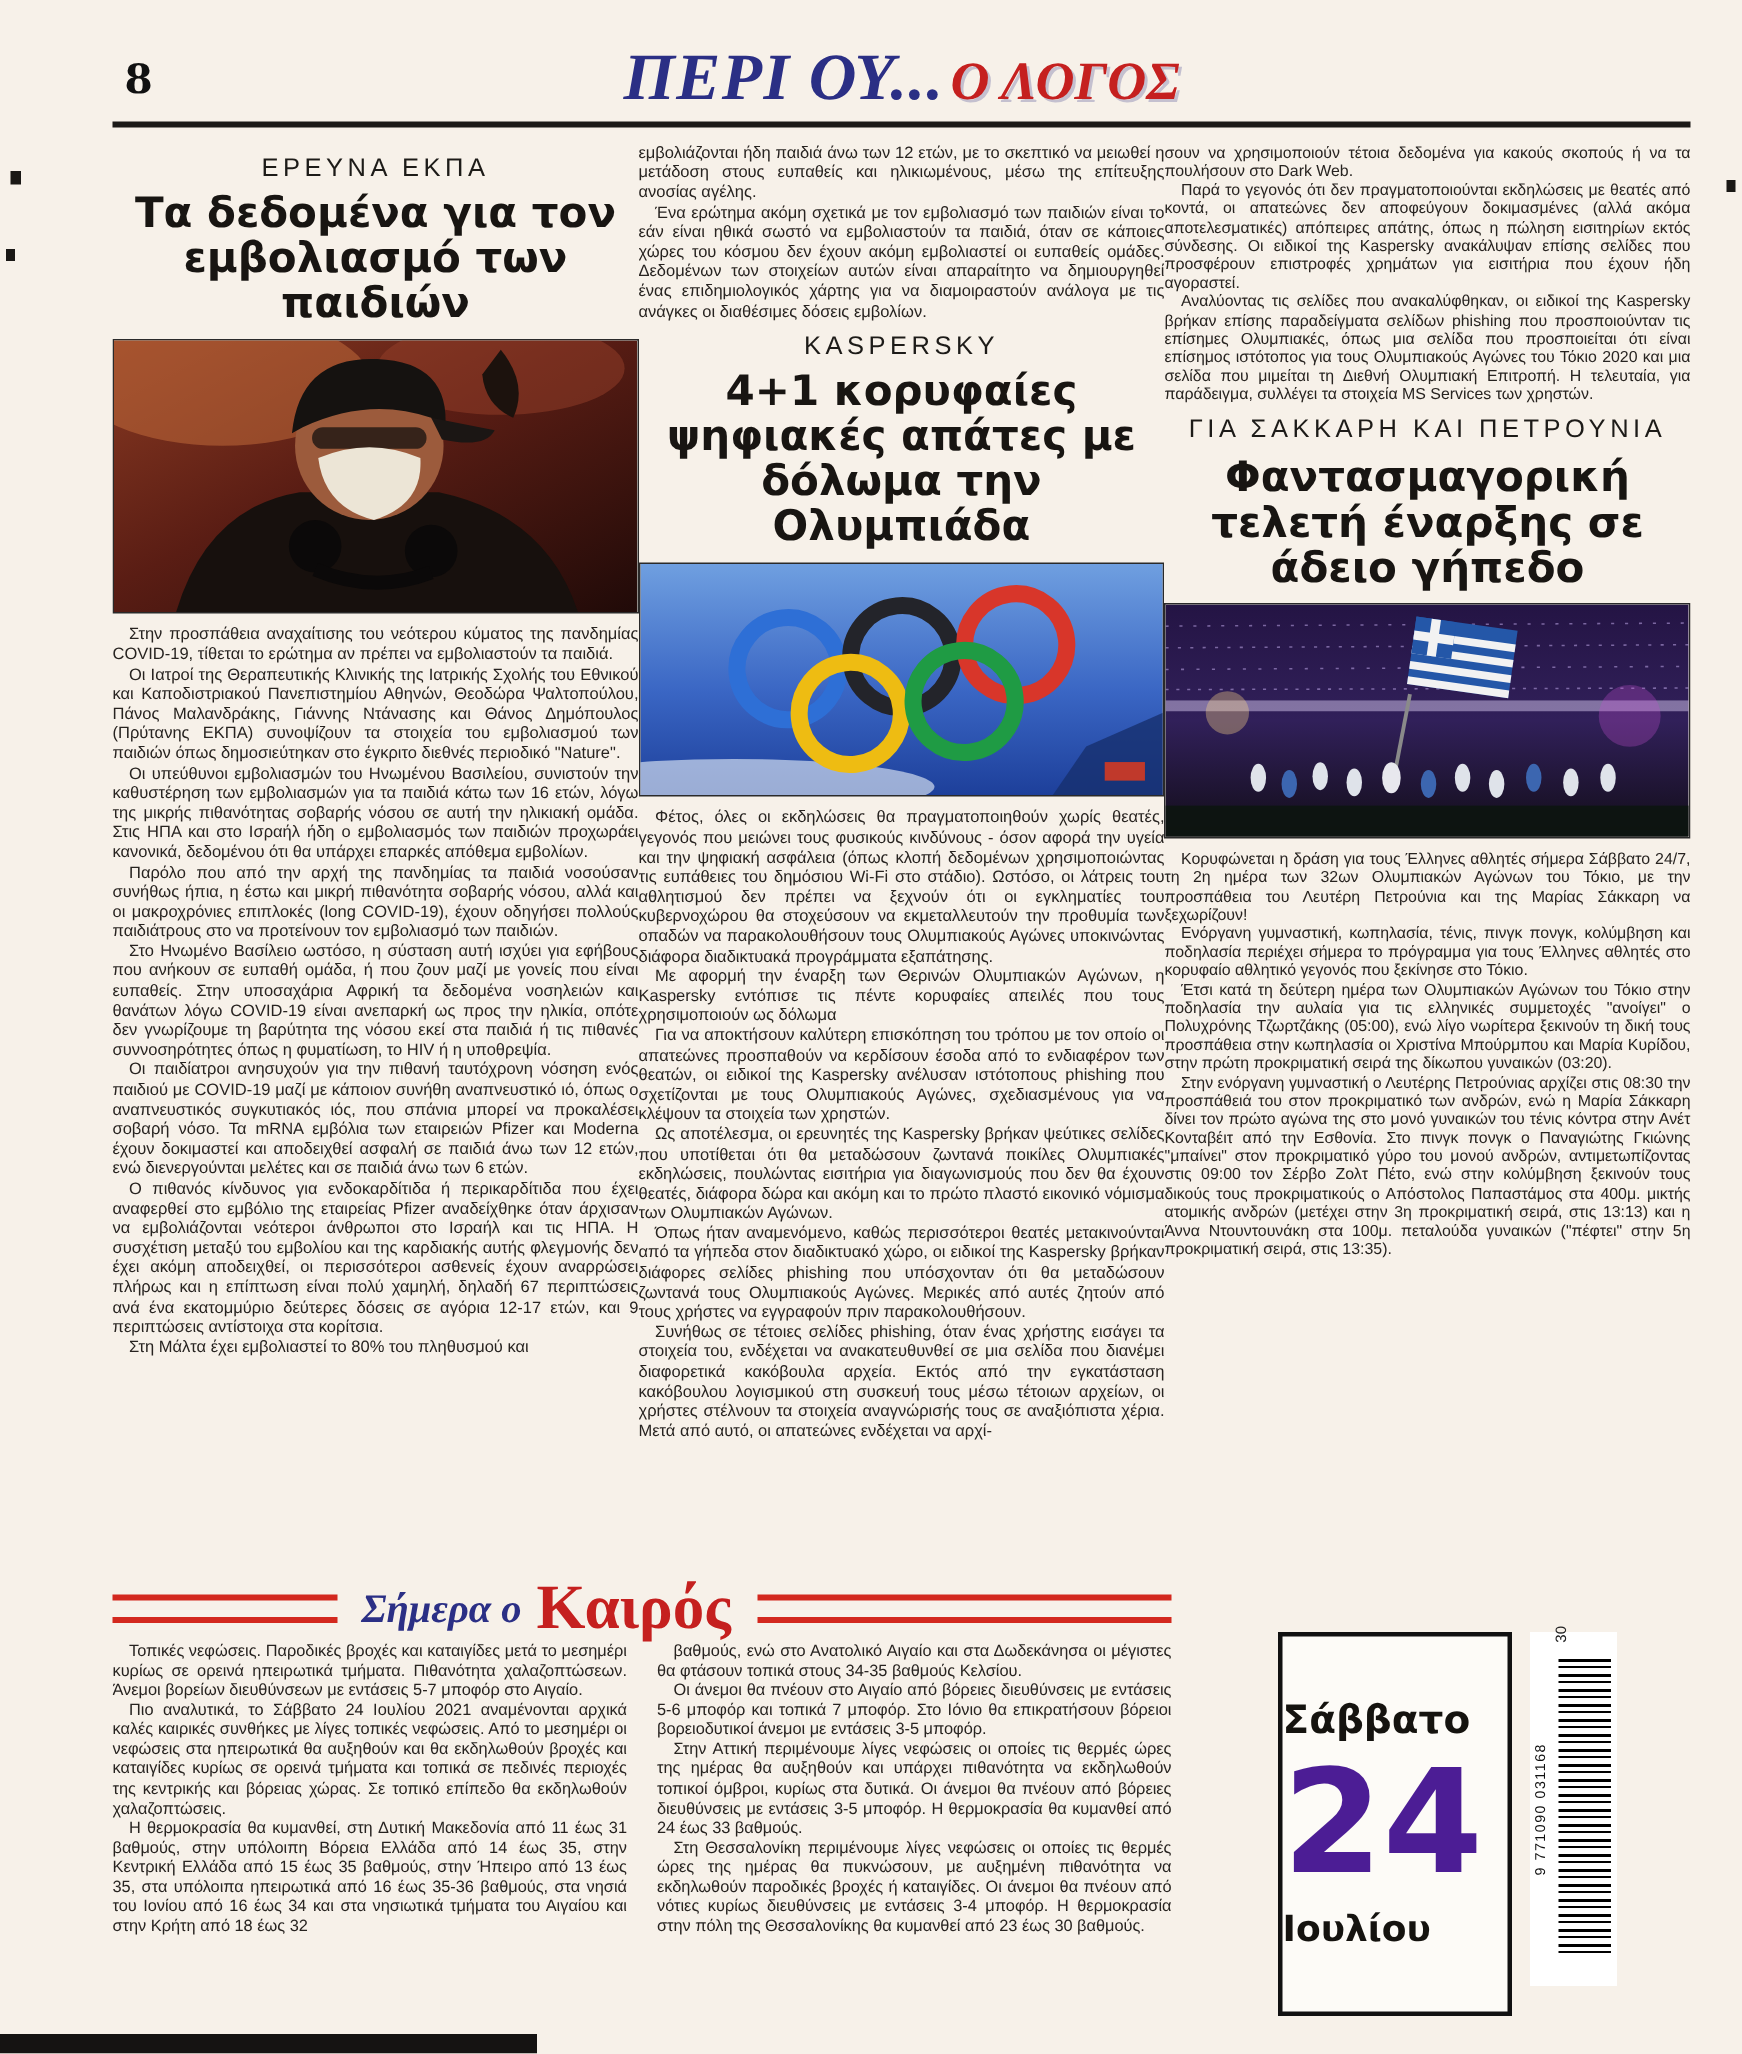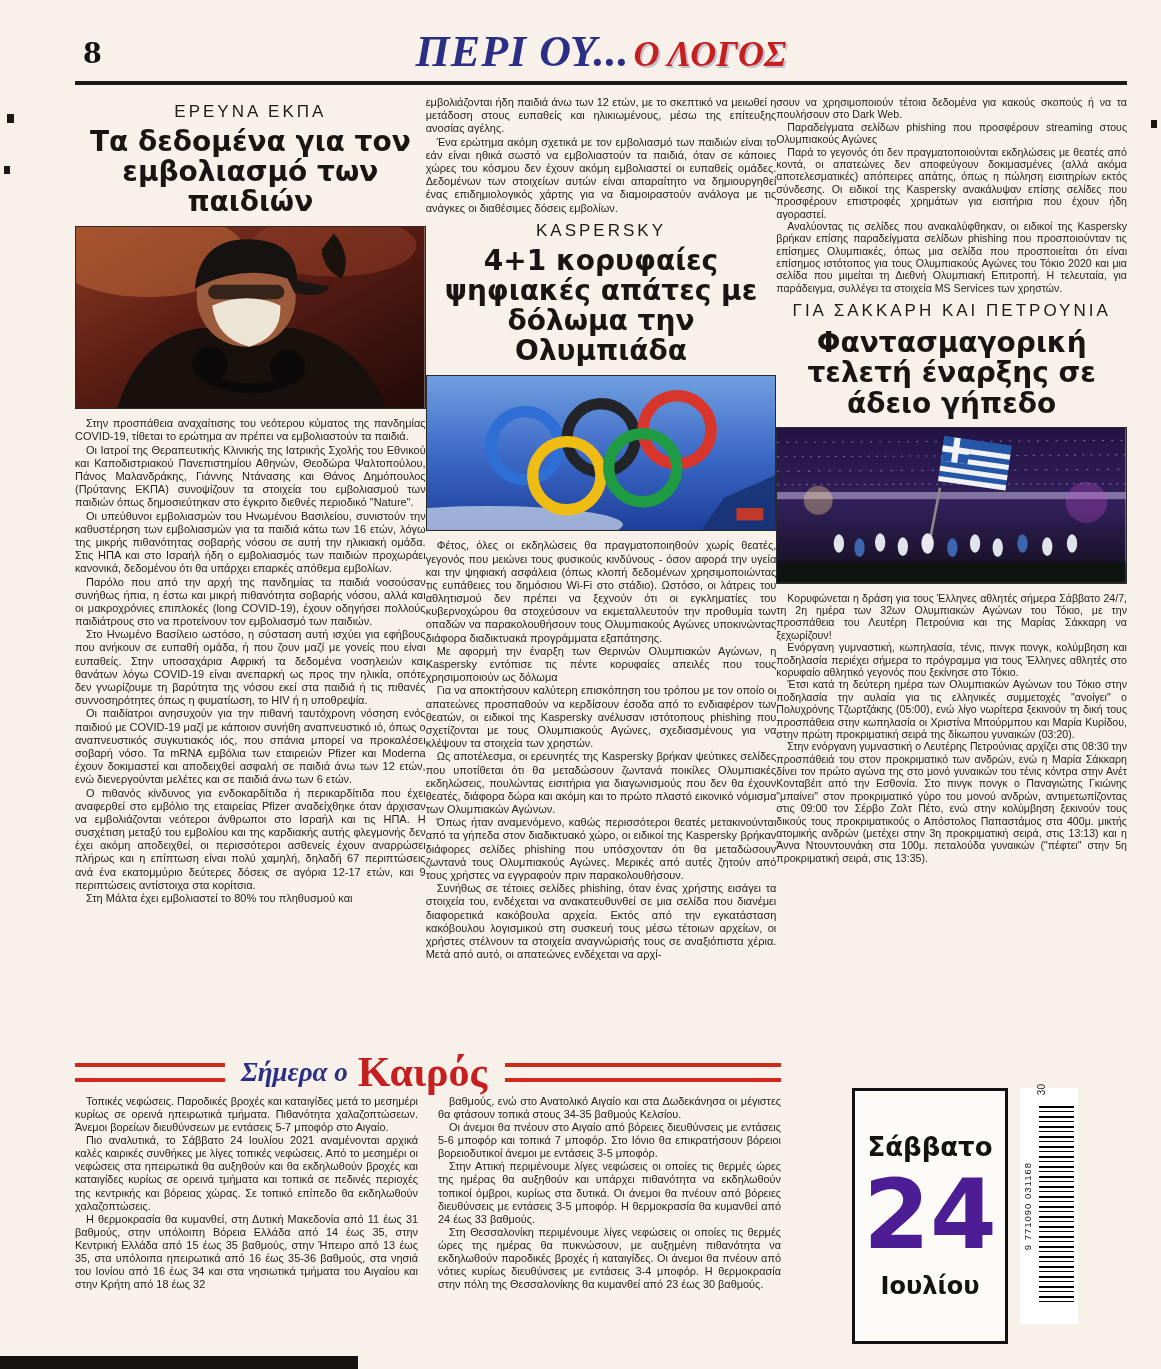--- a/index.html
+++ b/index.html
@@ -32,21 +32,21 @@
   .wline{flex:1;height:11px;border-top:4px solid #d3281e;border-bottom:4px solid #d3281e;}
   .wline.left{flex:0 0 150px;margin-right:16px;}
   .wline.right{margin-left:18px;}
   .w-prefix{font-family:"Liberation Serif",serif;font-style:italic;font-weight:bold;font-size:27px;color:#2b2f85;margin-right:10px;white-space:nowrap;}
   .w-title{font-family:"Liberation Serif",serif;font-weight:bold;font-size:42px;color:#c5201f;white-space:nowrap;}
   .weather-body{display:grid;grid-template-columns:1fr 1fr;column-gap:20px;height:296px;overflow:hidden;}
   .wcol p{margin:0;text-align:justify;text-indent:11px;font-size:10.9px;line-height:1.2;}
 
   
   .datezone{position:absolute;top:1088px;left:852px;width:240px;display:flex;}
-  .datebox{width:150px;height:250px;border:3px solid #111;background:#fdfbf7;display:flex;flex-direction:column;align-items:center;justify-content:center;}
+  .datebox{width:150px;height:250px;border:3px solid #111;background:#fdfbf7;display:flex;flex-direction:column;justify-content:center;}
   .d-day{font-family:"DejaVu Sans",sans-serif;font-weight:bold;font-size:26px;color:#15130f;}
   .d-num{font-family:"DejaVu Sans",sans-serif;font-weight:bold;font-size:96px;line-height:.95;color:#4c1d95;margin:8px 0 10px;}
   .d-month{font-family:"DejaVu Sans",sans-serif;font-weight:bold;font-size:24px;color:#15130f;}
   .barcode-wrap{margin-left:12px;width:58px;height:236px;background:#fff;position:relative;display:flex;align-items:stretch;padding:4px 2px;box-sizing:border-box;}
   .issue{position:absolute;top:-4px;left:16px;writing-mode:vertical-rl;transform:rotate(180deg);font-size:10px;color:#222;}
   .bnum{writing-mode:vertical-rl;transform:rotate(180deg);font-size:9.5px;letter-spacing:1px;color:#111;align-self:center;margin-right:2px;}
   .barcode{flex:1;background:repeating-linear-gradient(to bottom,#000 0 2px,#fff 2px 5px,#000 5px 6px,#fff 6px 10px);margin:14px 2px 14px 4px;}
 
   
   .bottom-bar{position:absolute;left:0;bottom:0;width:358px;height:13px;background:#151312;}
@@ -145,21 +145,20 @@
           <p>Για να αποκτήσουν καλύτερη επισκόπηση του τρόπου με τον οποίο οι απατεώνες προσπαθούν να κερδίσουν έσοδα από το ενδιαφέρον των θεατών, οι ειδικοί της Kaspersky ανέλυσαν ιστότοπους phishing που σχετίζονται με τους Ολυμπιακούς Αγώνες, σχεδιασμένους για να κλέψουν τα στοιχεία των χρηστών.</p>
           <p>Ως αποτέλεσμα, οι ερευνητές της Kaspersky βρήκαν ψεύτικες σελίδες που υποτίθεται ότι θα μεταδώσουν ζωντανά ποικίλες Ολυμπιακές εκδηλώσεις, πουλώντας εισιτήρια για διαγωνισμούς που δεν θα έχουν θεατές, διάφορα δώρα και ακόμη και το πρώτο πλαστό εικονικό νόμισμα των Ολυμπιακών Αγώνων.</p>
           <p>Όπως ήταν αναμενόμενο, καθώς περισσότεροι θεατές μετακινούνται από τα γήπεδα στον διαδικτυακό χώρο, οι ειδικοί της Kaspersky βρήκαν διάφορες σελίδες phishing που υπόσχονταν ότι θα μεταδώσουν ζωντανά τους Ολυμπιακούς Αγώνες. Μερικές από αυτές ζητούν από τους χρήστες να εγγραφούν πριν παρακολουθήσουν.</p>
           <p>Συνήθως σε τέτοιες σελίδες phishing, όταν ένας χρήστης εισάγει τα στοιχεία του, ενδέχεται να ανακατευθυνθεί σε μια σελίδα που διανέμει διαφορετικά κακόβουλα αρχεία. Εκτός από την εγκατάσταση κακόβουλου λογισμικού στη συσκευή τους μέσω τέτοιων αρχείων, οι χρήστες στέλνουν τα στοιχεία αναγνώρισής τους σε αναξιόπιστα χέρια. Μετά από αυτό, οι απατεώνες ενδέχεται να αρχί-</p>
         </div>
     </section>
 
     <section class="col col-right">
       <div class="body cont">
           <p>σουν να χρησιμοποιούν τέτοια δεδομένα για κακούς σκοπούς ή να τα πουλήσουν στο Dark Web.</p>
-          <p>Παραδείγματα σελίδων phishing που προσφέρουν streaming στους Ολυμπιακούς Αγώνες</p>
           <p>Παρά το γεγονός ότι δεν πραγματοποιούνται εκδηλώσεις με θεατές από κοντά, οι απατεώνες δεν αποφεύγουν δοκιμασμένες (αλλά ακόμα αποτελεσματικές) απόπειρες απάτης, όπως η πώληση εισιτηρίων εκτός σύνδεσης. Οι ειδικοί της Kaspersky ανακάλυψαν επίσης σελίδες που προσφέρουν επιστροφές χρημάτων για εισιτήρια που έχουν ήδη αγοραστεί.</p>
           <p>Αναλύοντας τις σελίδες που ανακαλύφθηκαν, οι ειδικοί της Kaspersky βρήκαν επίσης παραδείγματα σελίδων phishing που προσποιούνταν τις επίσημες Ολυμπιακές, όπως μια σελίδα που προσποιείται ότι είναι επίσημος ιστότοπος για τους Ολυμπιακούς Αγώνες του Τόκιο 2020 και μια σελίδα που μιμείται τη Διεθνή Ολυμπιακή Επιτροπή. Η τελευταία, για παράδειγμα, συλλέγει τα στοιχεία MS Services των χρηστών.</p>
         </div>
       <div class="kicker two-line">
         <span>ΓΙΑ ΣΑΚΚΑΡΗ ΚΑΙ ΠΕΤΡΟΥΝΙΑ</span>
       </div>
       <h1 class="headline">Φαντασμαγορική τελετή έναρξης σε άδειο γήπεδο</h1>
       <figure class="photo">
         <svg viewBox="0 0 338 150" preserveAspectRatio="none" aria-hidden="true">
           <defs>

